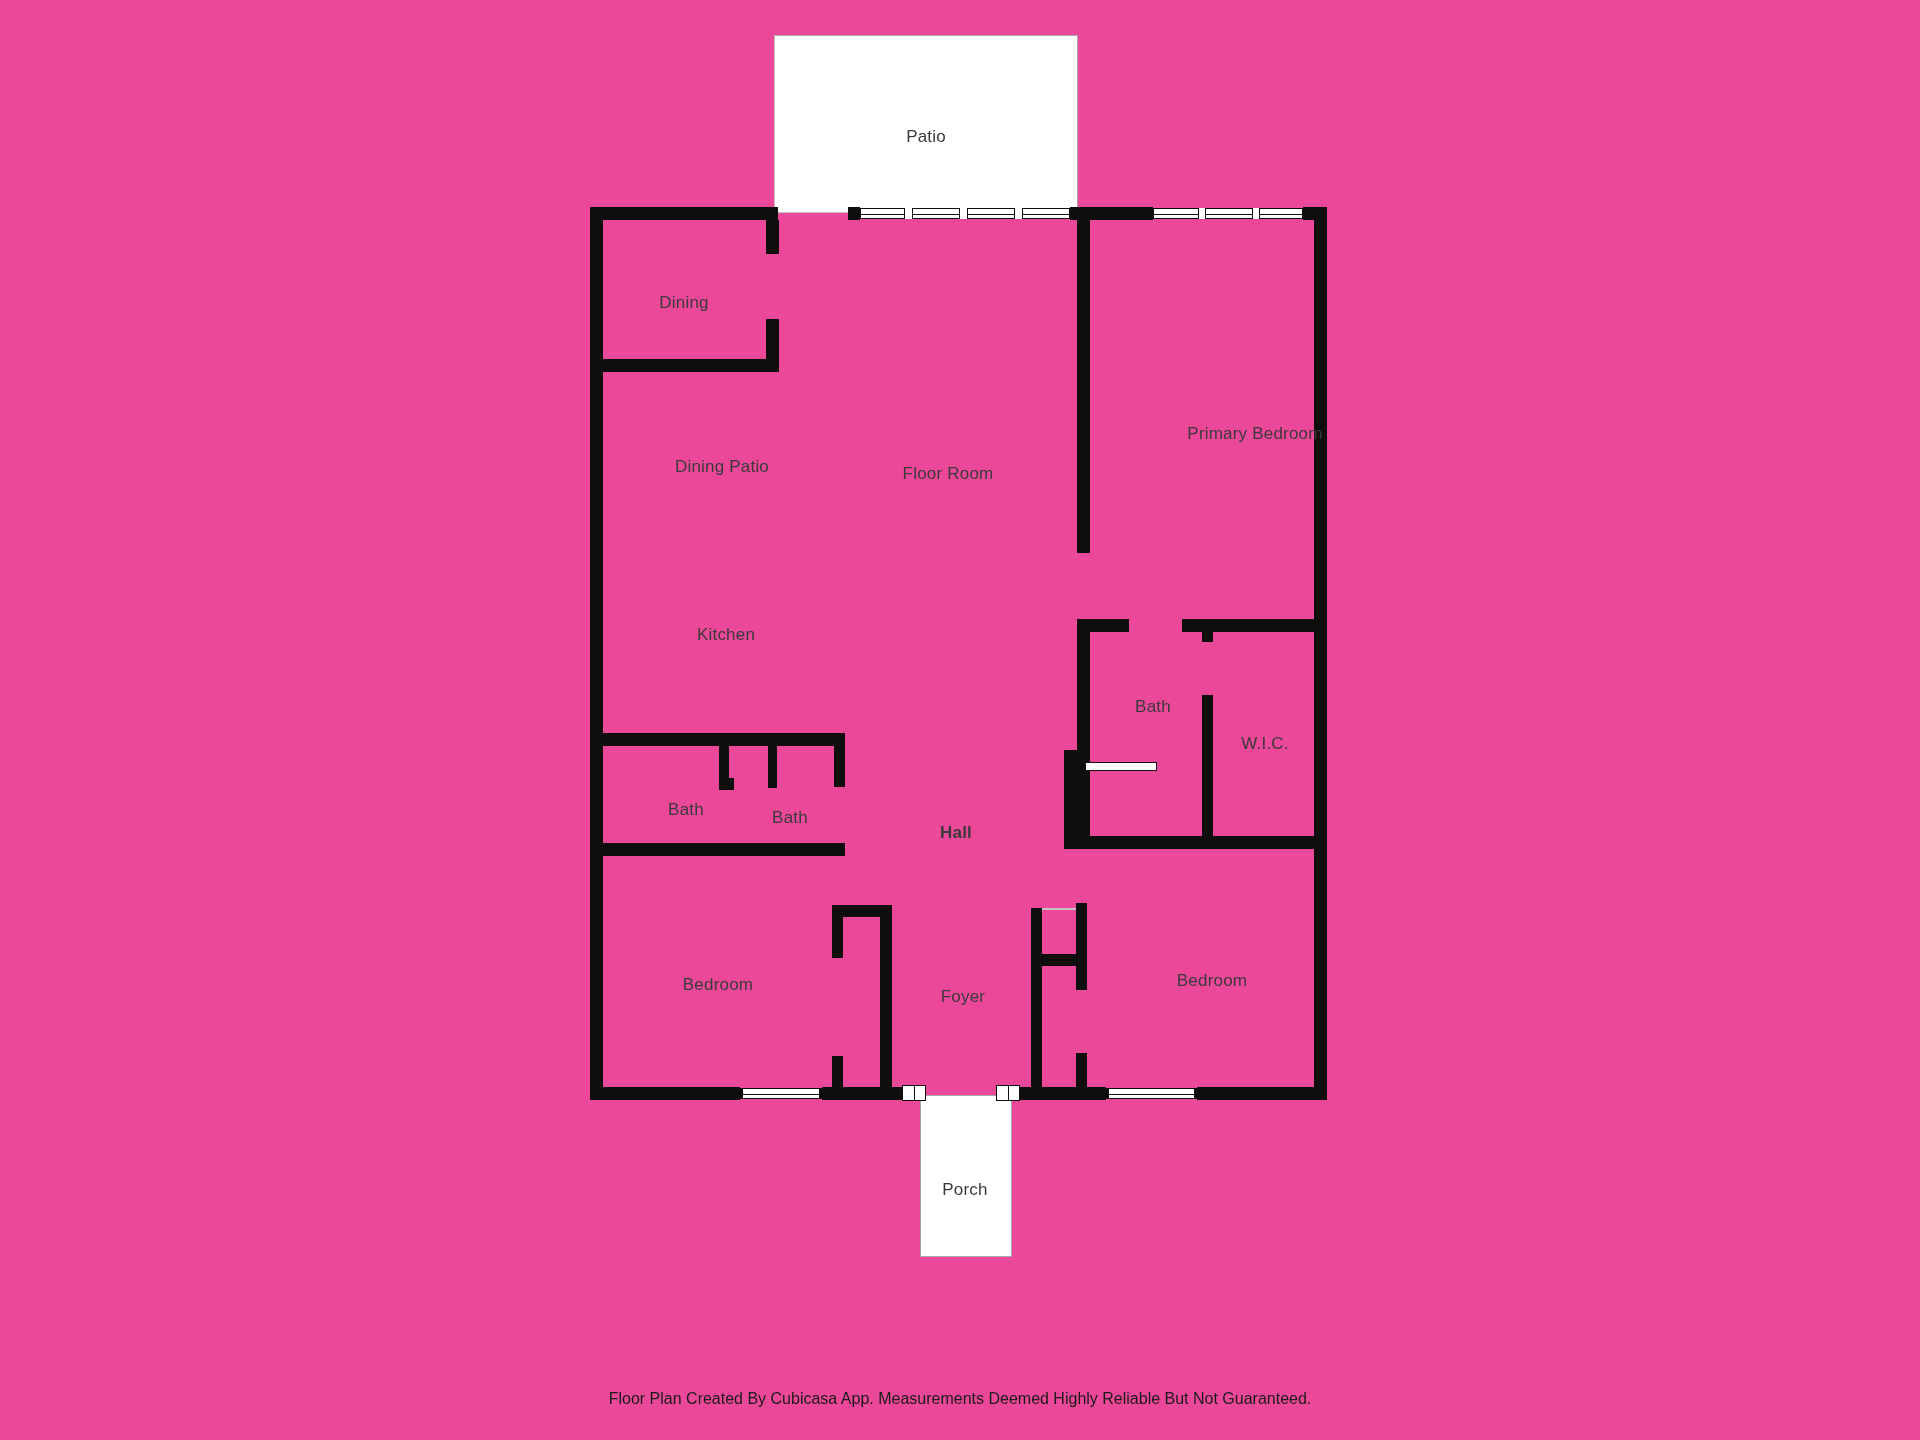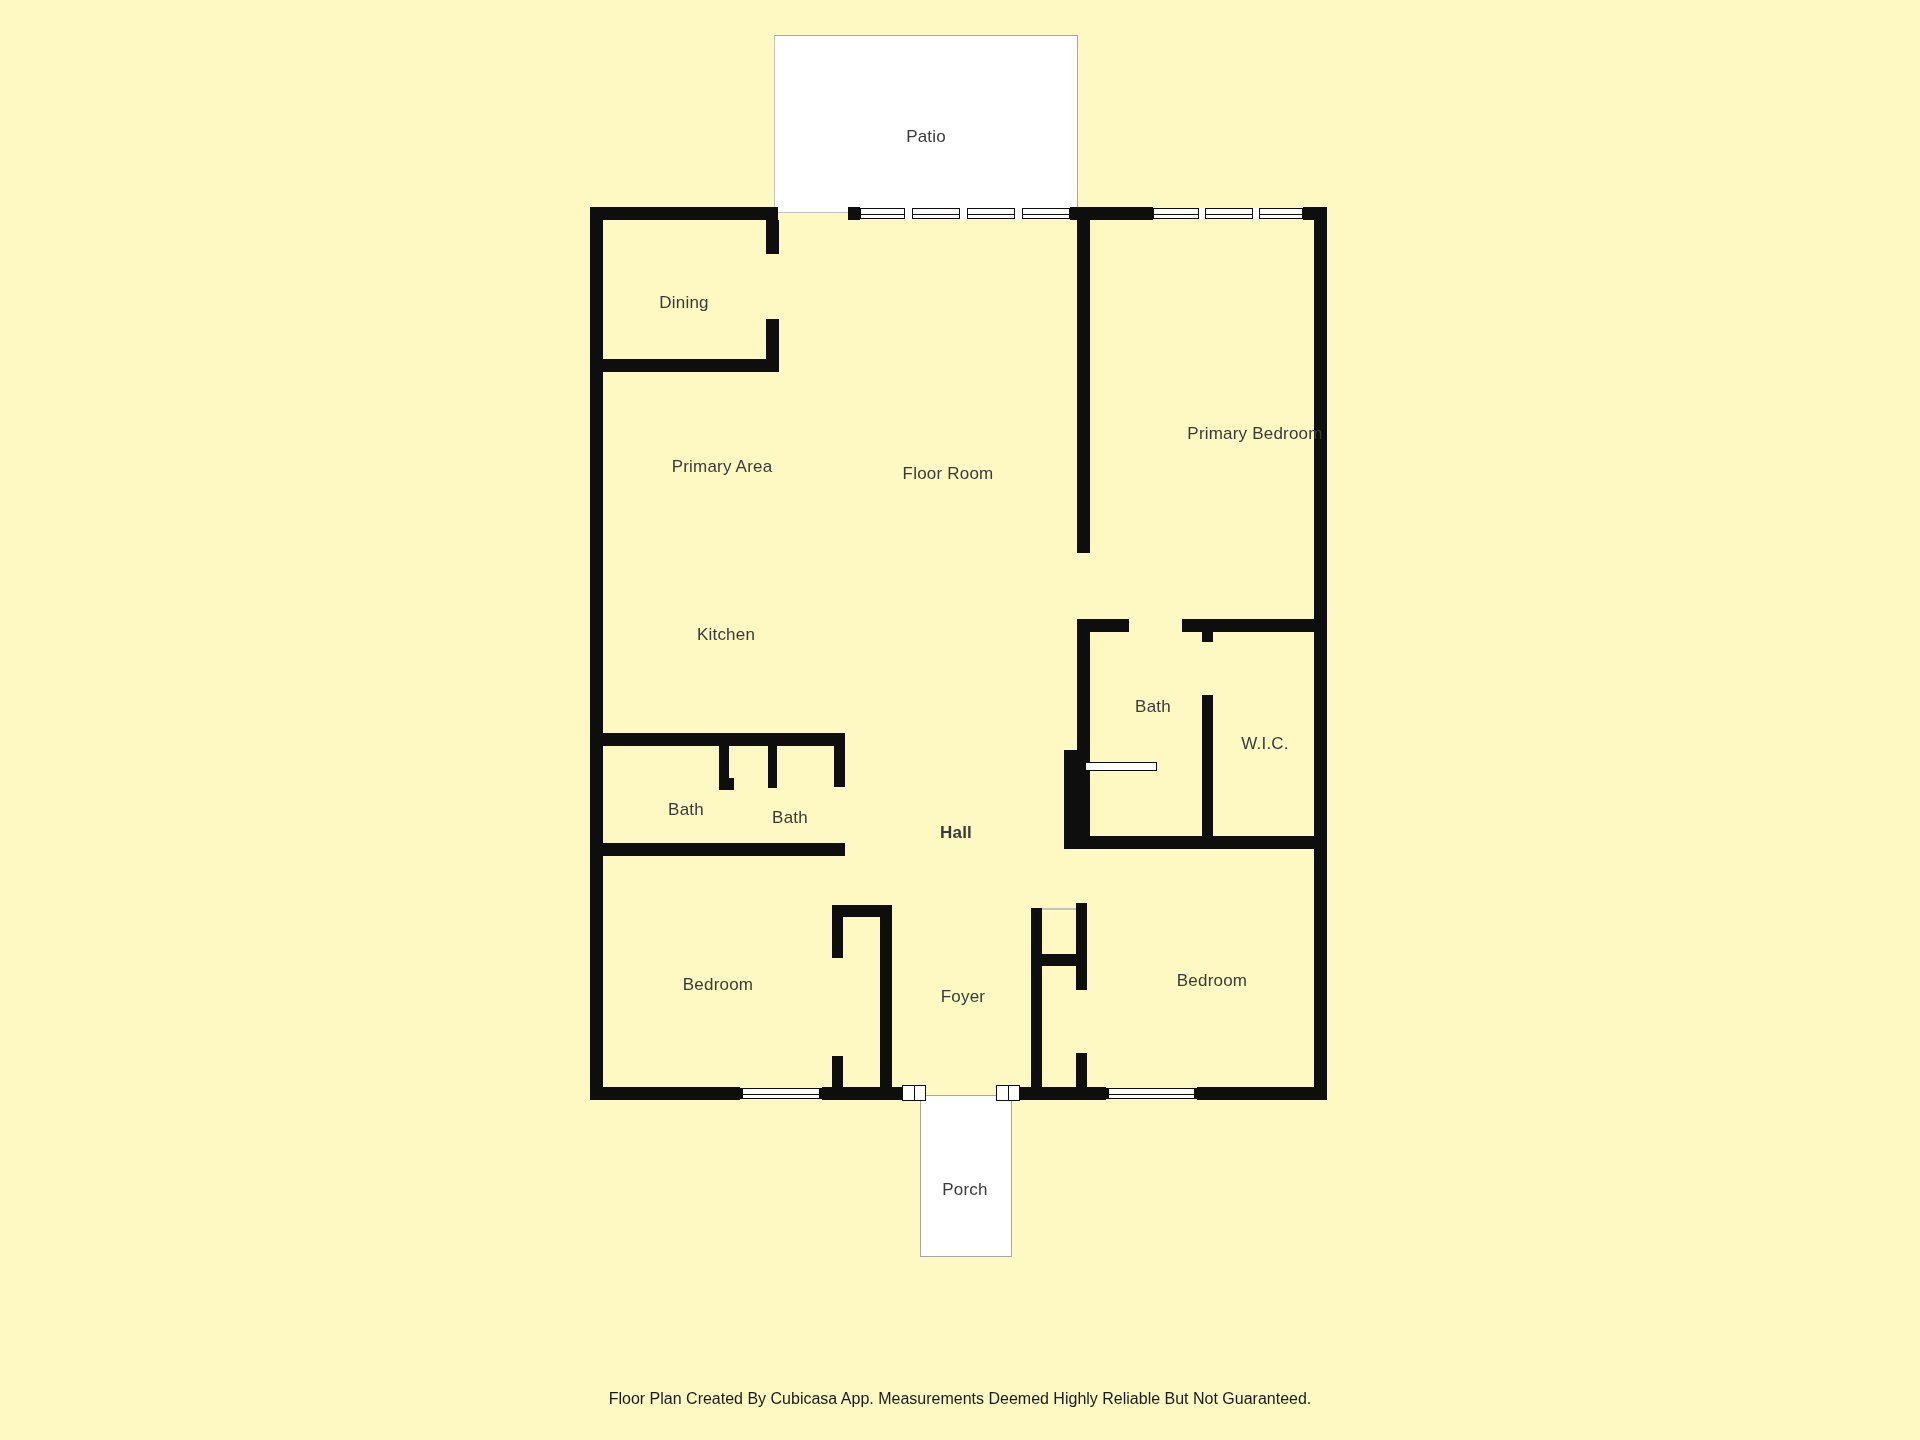--- a/index.html
+++ b/index.html
@@ -4,21 +4,21 @@
 <style>
   :root{
     --wall:#0e0e0e;
     --outline:#a6a6a6;
     --label:#3a3a3a;
   }
   html,body{margin:0;padding:0;background:#ffffff;}
   #canvas{
     position:relative;
     width:1920px;height:1440px;
-    background:#fef9c3;
+    background:#ec4899;
     overflow:hidden;
     font-family:"Liberation Sans","DejaVu Sans",sans-serif;
   }
   .w{position:absolute;background:var(--wall);}
   .outline{position:absolute;border:1px solid var(--outline);background:#ffffff;box-sizing:border-box;}
   .win{position:absolute;background:#ffffff;border:1px solid var(--wall);box-sizing:border-box;}
   .win.caps{border-left-width:3px;border-right-width:3px;}
   .win-h::after{content:"";position:absolute;left:0;right:0;top:50%;border-top:1px solid var(--wall);}
   .win-v::after{content:"";position:absolute;top:0;bottom:0;left:50%;border-left:1px solid var(--wall);}
   .vd{position:absolute;background:#ffffff;border-left:1px solid var(--wall);border-right:1px solid var(--wall);box-sizing:border-box;}
@@ -102,21 +102,21 @@
 
   <div class="win win-h caps" style="left:740px;top:1088px;width:82px;height:11px;"></div>
   <div class="win win-v" style="left:902px;top:1085px;width:24px;height:16px;"></div>
   <div class="win win-v" style="left:996px;top:1085px;width:24px;height:16px;"></div>
   <div class="win win-h caps" style="left:1106px;top:1088px;width:91px;height:11px;"></div>
 
   <div class="fixture" style="left:1085px;top:762px;width:72px;height:9px;"></div>
 
   <span class="lbl" style="left:926px;top:137px;">Patio</span>
   <span class="lbl" style="left:684px;top:303px;">Dining</span>
-  <span class="lbl" style="left:722px;top:467px;">Primary Area</span>
+  <span class="lbl" style="left:722px;top:467px;">Dining Patio</span>
   <span class="lbl" style="left:948px;top:474px;">Floor Room</span>
   <span class="lbl" style="left:1255px;top:434px;">Primary Bedroom</span>
   <span class="lbl" style="left:726px;top:635px;">Kitchen</span>
   <span class="lbl" style="left:686px;top:810px;">Bath</span>
   <span class="lbl" style="left:790px;top:818px;">Bath</span>
   <span class="lbl" style="left:1153px;top:707px;">Bath</span>
   <span class="lbl" style="left:1265px;top:744px;">W.I.C.</span>
   <span class="lbl" style="left:956px;top:833px;font-weight:bold;">Hall</span>
   <span class="lbl" style="left:718px;top:985px;">Bedroom</span>
   <span class="lbl" style="left:1212px;top:981px;">Bedroom</span>

